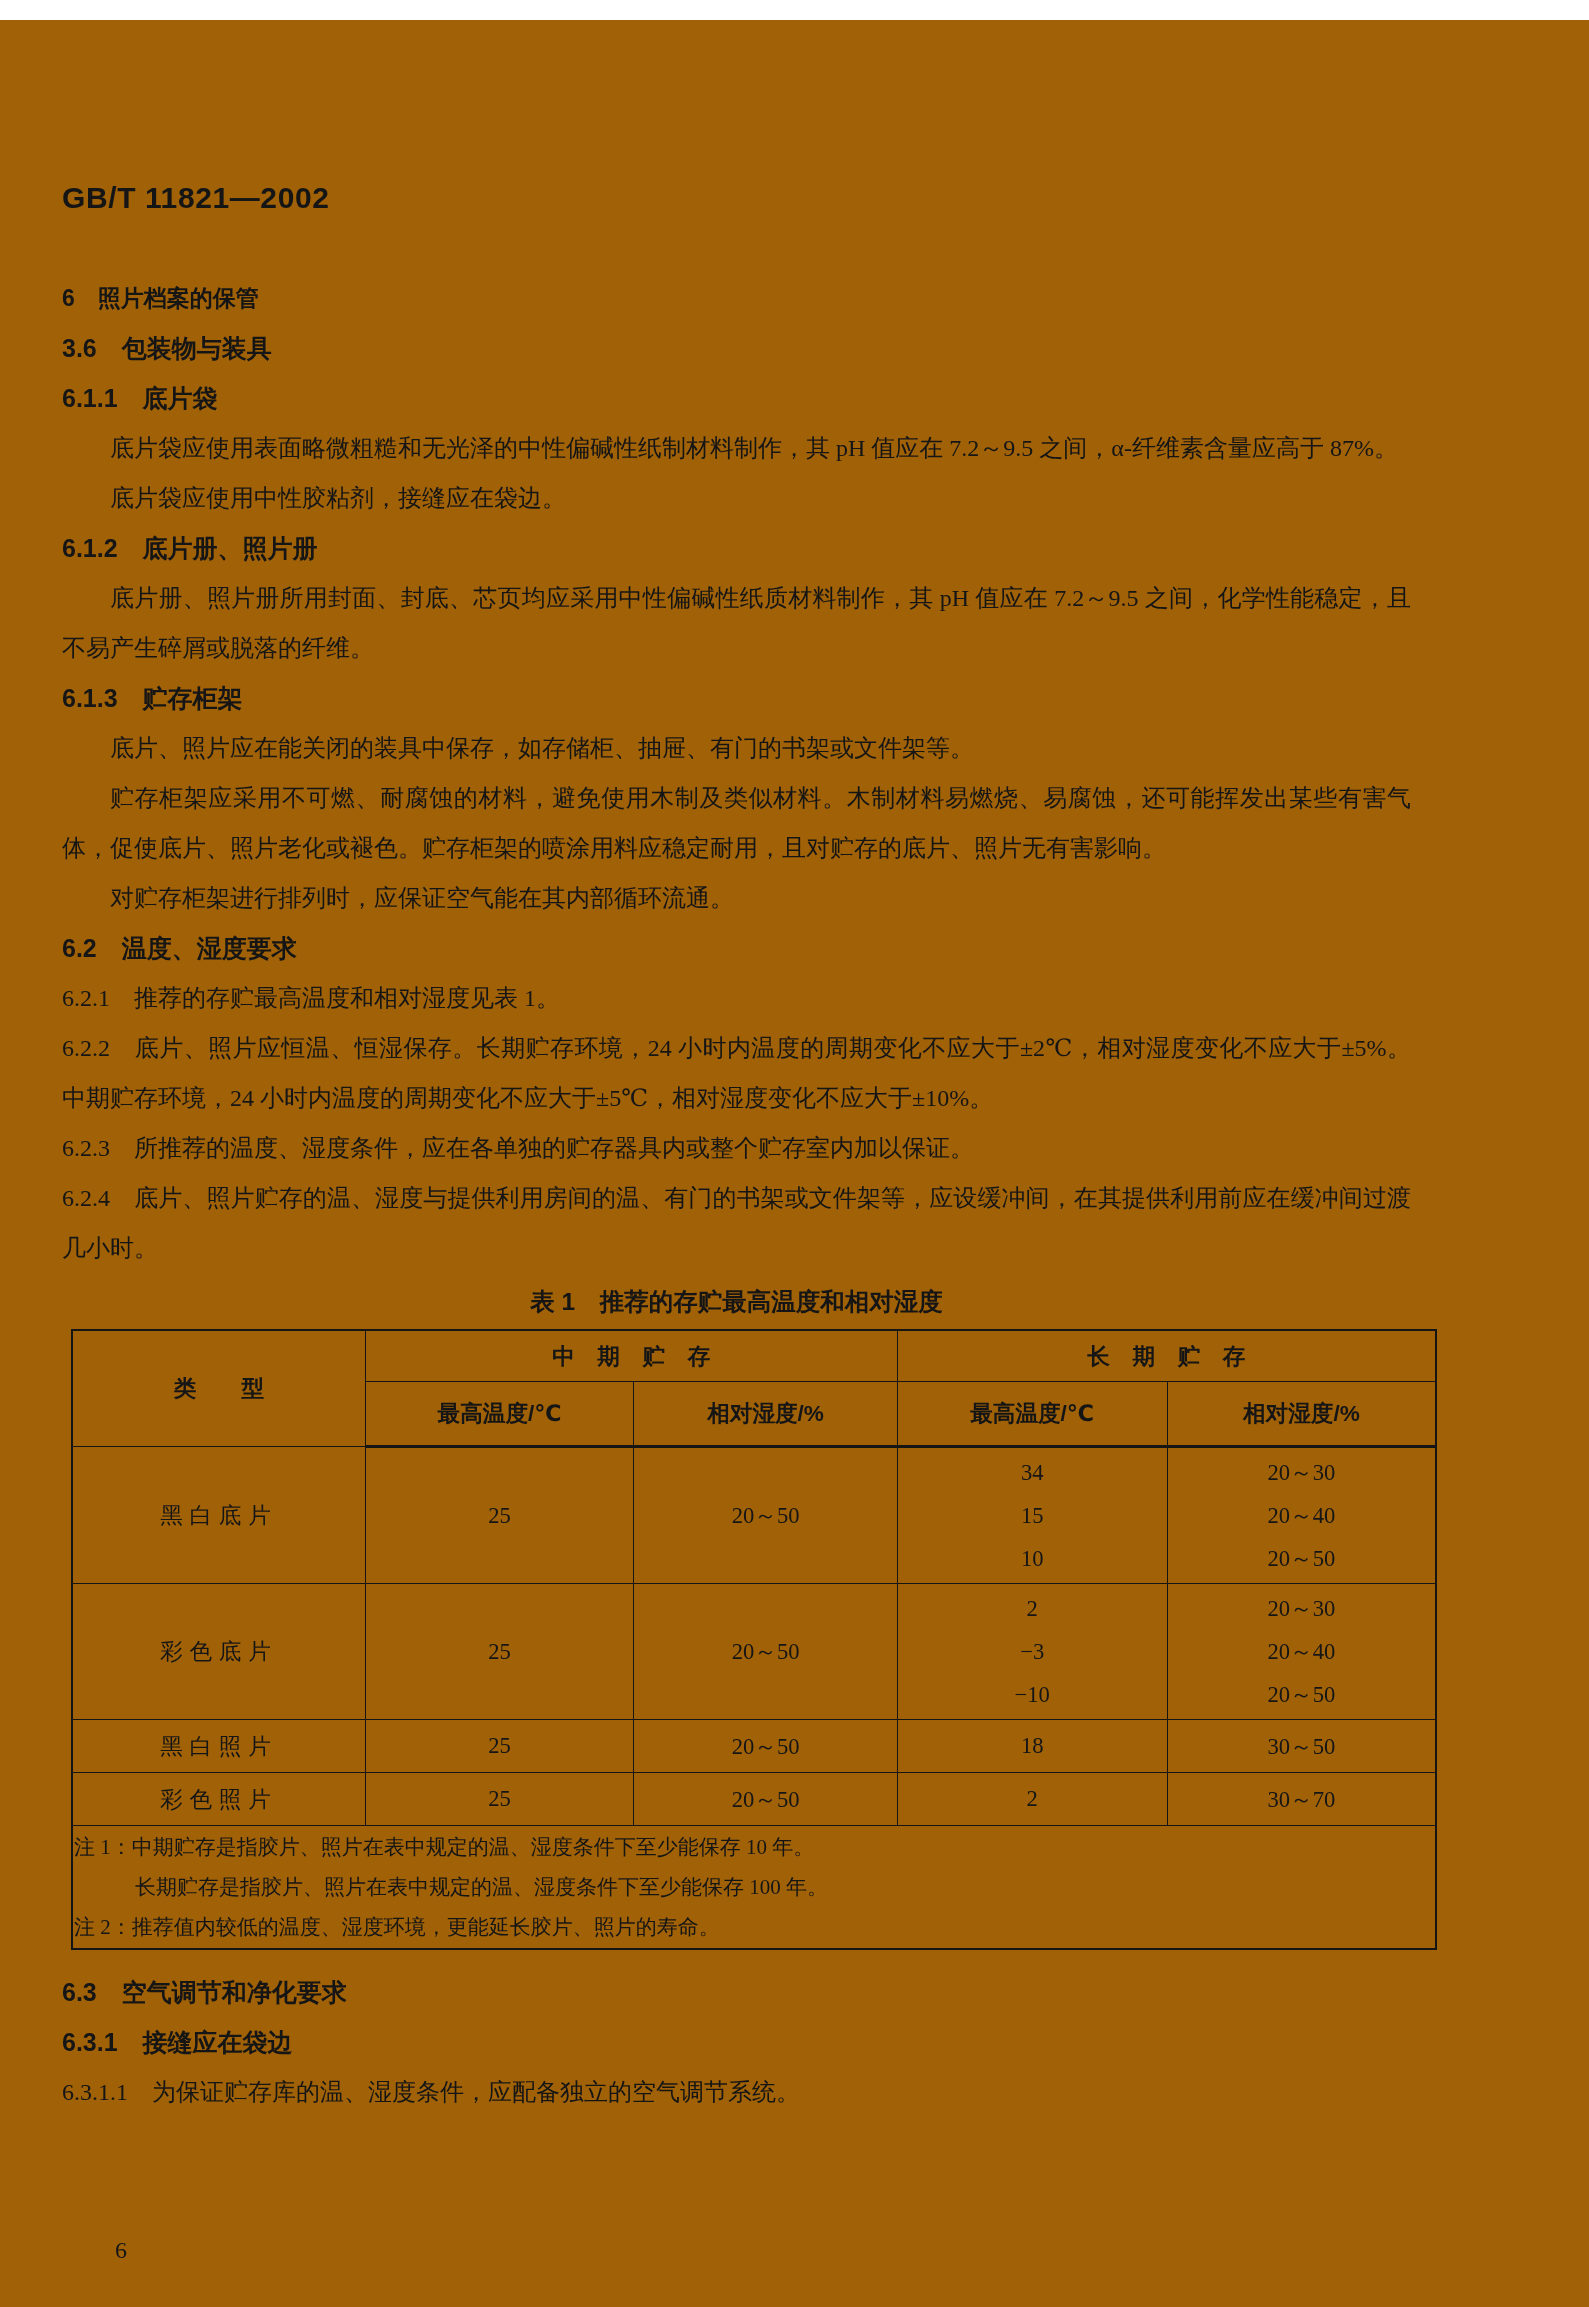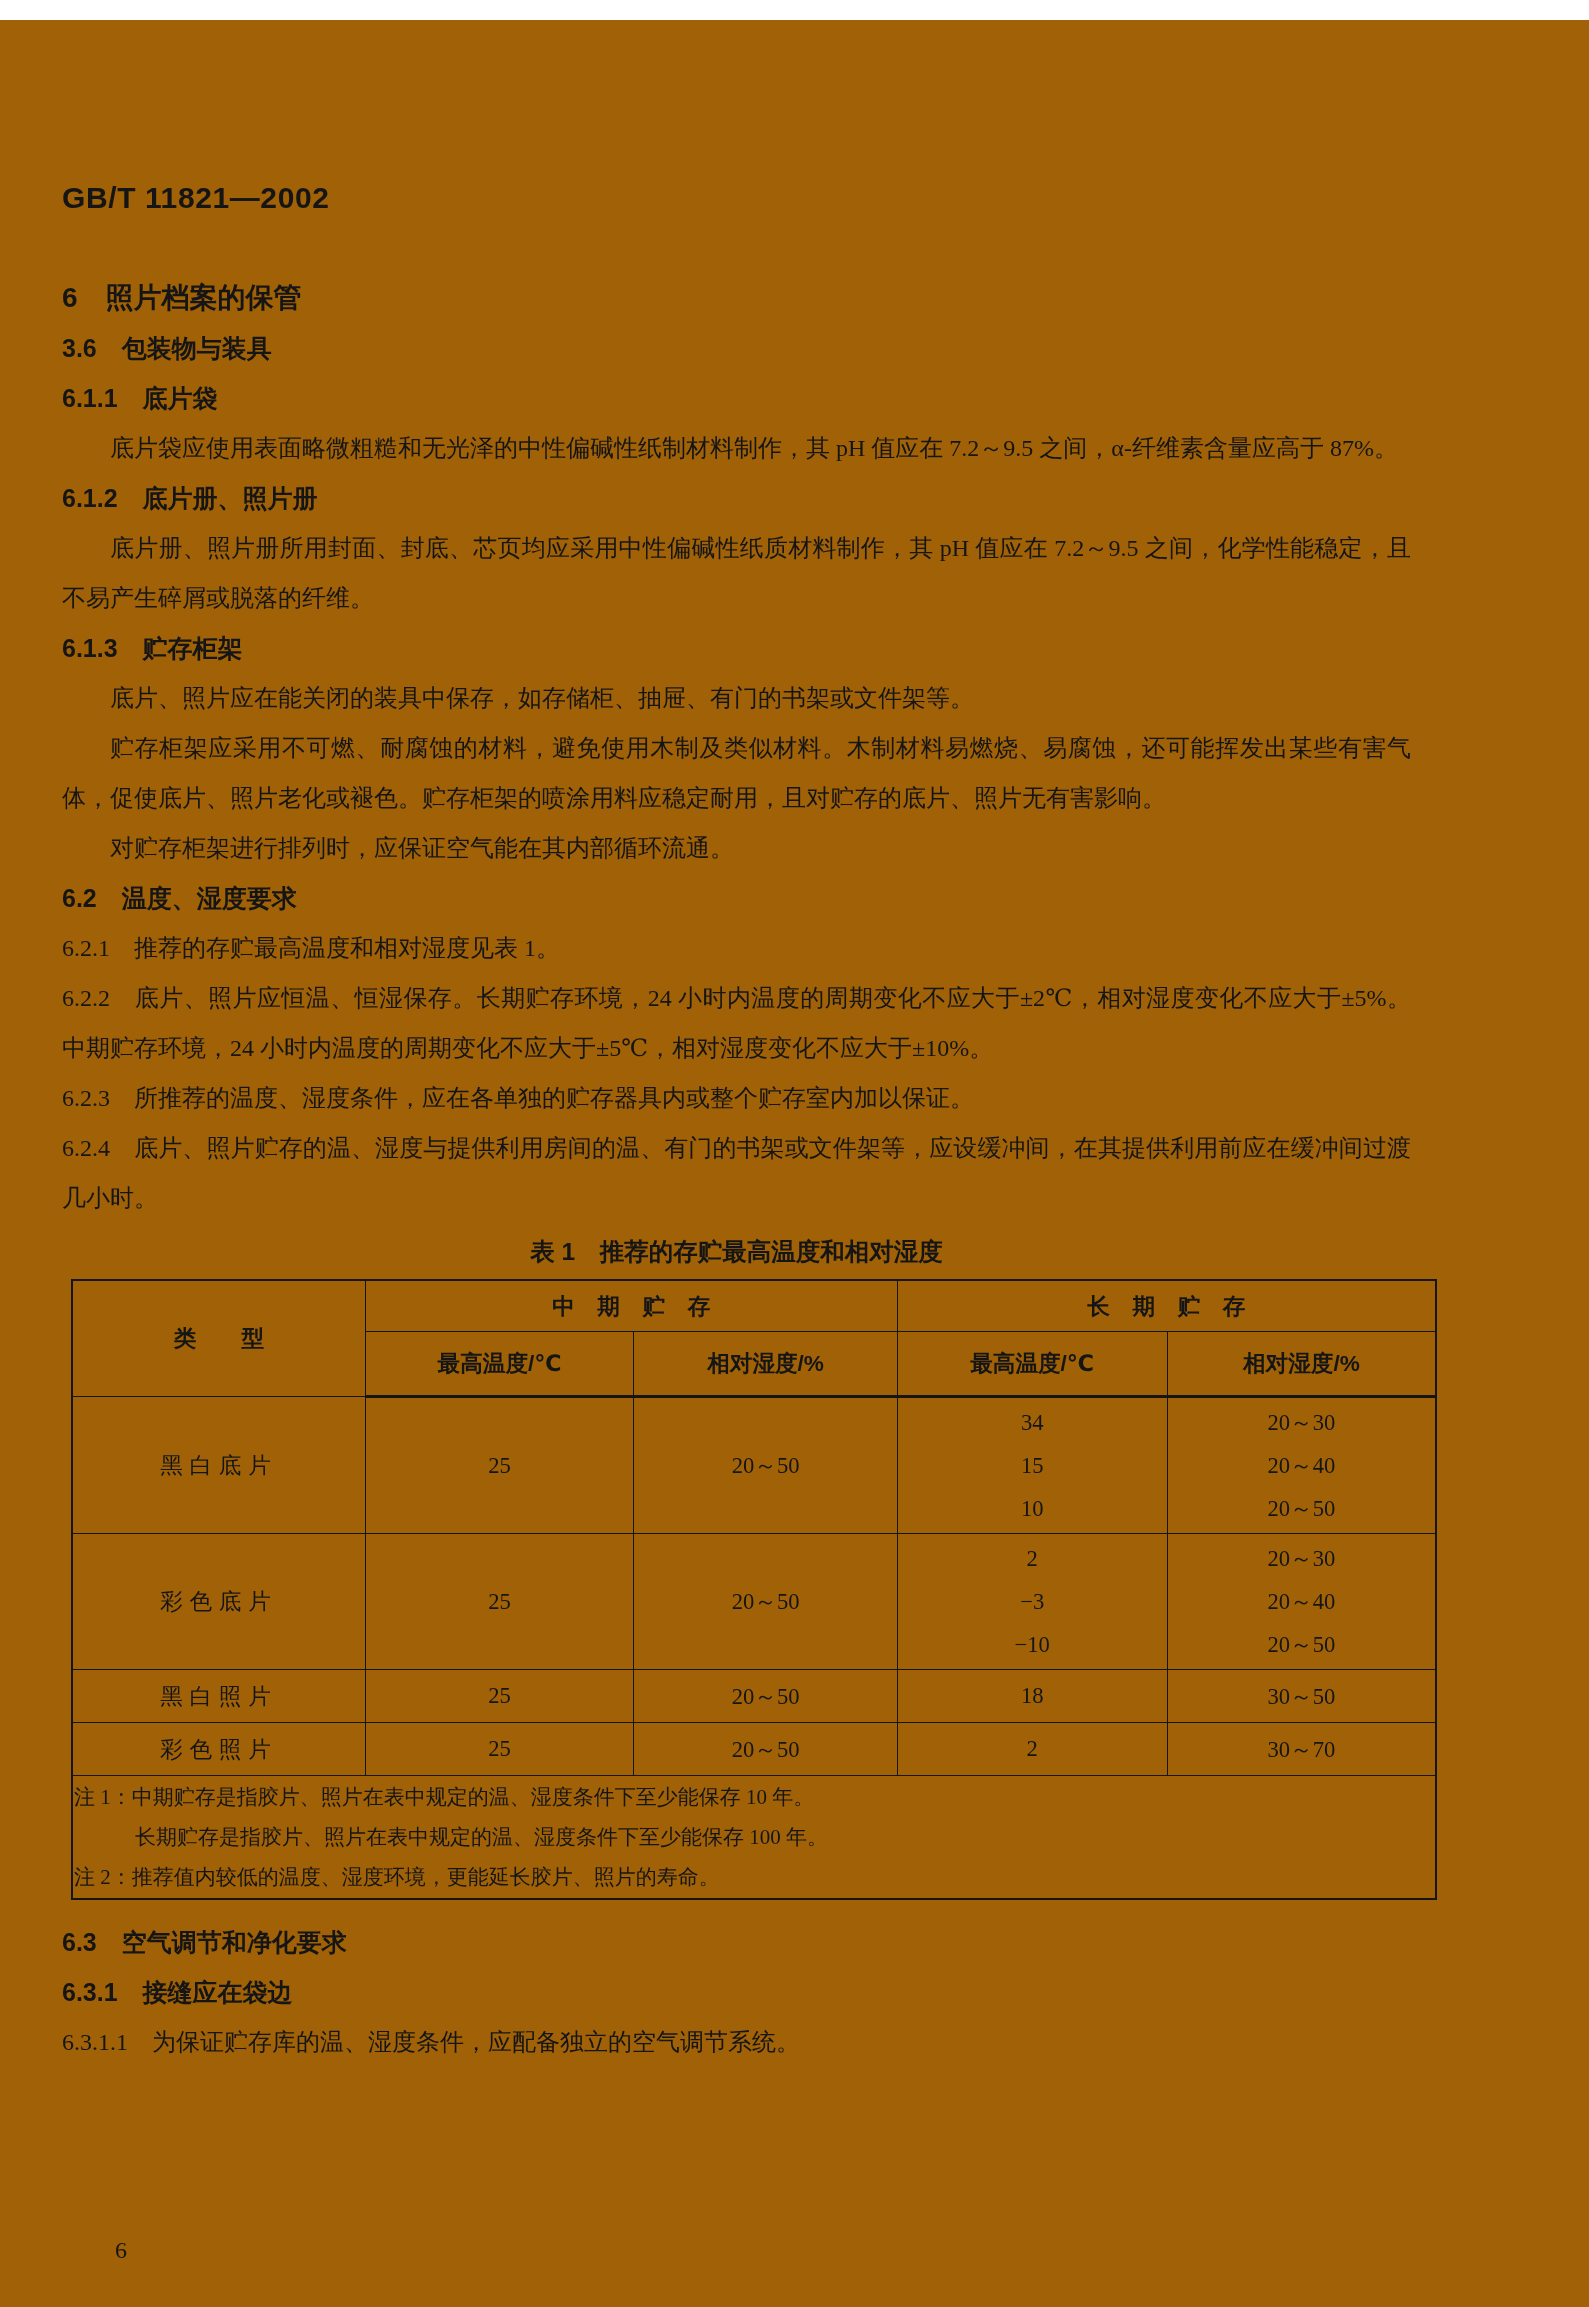--- a/index.html
+++ b/index.html
@@ -20,21 +20,21 @@
     font-family:"Liberation Sans","DejaVu Sans",sans-serif;
     font-weight:bold;
     font-size:30px;
     line-height:50px;
     letter-spacing:0.6px;
     margin-bottom:50px;
   }
   .h1{
     font-family:"Liberation Sans","DejaVu Sans",sans-serif;
     font-weight:bold;
-    font-size:28px;
+    font-size:23px;
     line-height:50px;
     margin-top:40px;
   }
   .h2{
     font-family:"Liberation Sans","DejaVu Sans",sans-serif;
     font-weight:bold;
     font-size:25px;
     line-height:50px;
   }
   .para,.clause{
@@ -105,20 +105,21 @@
 
 <div class="sheet">
   <div class="content">
 
     <div class="doc-code">GB/T 11821—2002</div>
 
     <div class="h1">6　照片档案的保管</div>
     <div class="h2">3.6　包装物与装具</div>
     <div class="h2">6.1.1　底片袋</div>
     <div class="para">底片袋应使用表面略微粗糙和无光泽的中性偏碱性纸制材料制作，其 pH 值应在 7.2～9.5 之间，α-纤维素含量应高于 87%。</div>
+    <div class="para">底片袋应使用中性胶粘剂，接缝应在袋边。</div>
     <div class="h2">6.1.2　底片册、照片册</div>
     <div class="para">底片册、照片册所用封面、封底、芯页均应采用中性偏碱性纸质材料制作，其 pH 值应在 7.2～9.5 之间，化学性能稳定，且不易产生碎屑或脱落的纤维。</div>
     <div class="h2">6.1.3　贮存柜架</div>
     <div class="para">底片、照片应在能关闭的装具中保存，如存储柜、抽屉、有门的书架或文件架等。</div>
     <div class="para">贮存柜架应采用不可燃、耐腐蚀的材料，避免使用木制及类似材料。木制材料易燃烧、易腐蚀，还可能挥发出某些有害气体，促使底片、照片老化或褪色。贮存柜架的喷涂用料应稳定耐用，且对贮存的底片、照片无有害影响。</div>
     <div class="para">对贮存柜架进行排列时，应保证空气能在其内部循环流通。</div>
     <div class="h2">6.2　温度、湿度要求</div>
     <div class="clause">6.2.1　推荐的存贮最高温度和相对湿度见表 1。</div>
     <div class="clause">6.2.2　底片、照片应恒温、恒湿保存。长期贮存环境，24 小时内温度的周期变化不应大于±2℃，相对湿度变化不应大于±5%。中期贮存环境，24 小时内温度的周期变化不应大于±5℃，相对湿度变化不应大于±10%。</div>
     <div class="clause">6.2.3　所推荐的温度、湿度条件，应在各单独的贮存器具内或整个贮存室内加以保证。</div>

